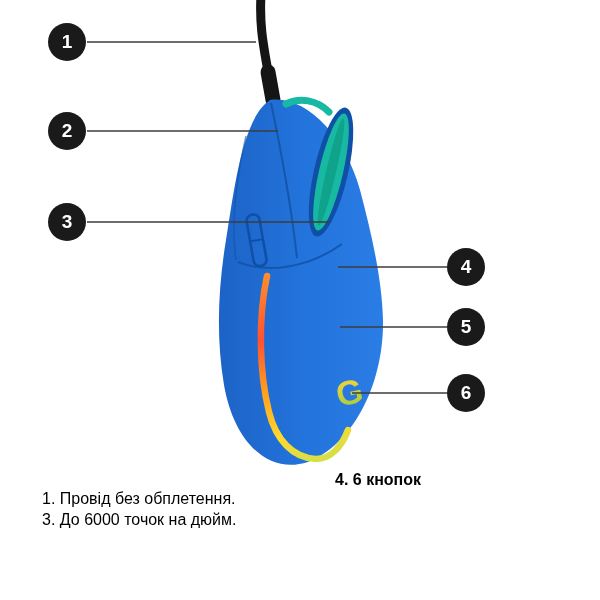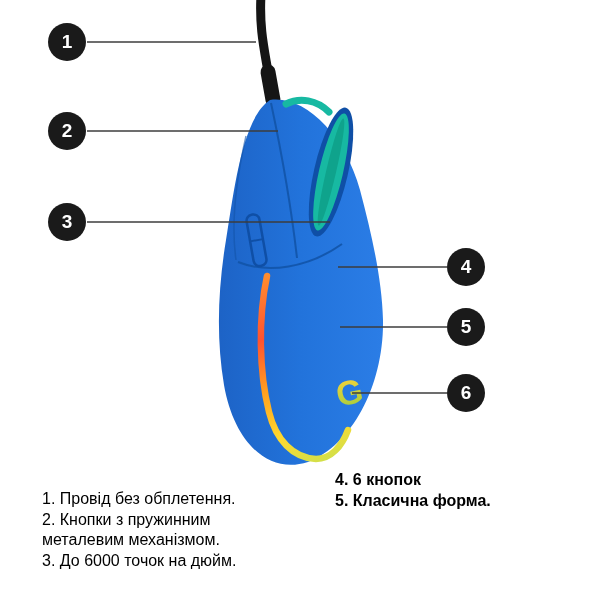--- a/index.html
+++ b/index.html
@@ -96,19 +96,17 @@
 
 <div class="callout" style="left:48px;  top:23px;">1</div>
 <div class="callout" style="left:48px;  top:112px;">2</div>
 <div class="callout" style="left:48px;  top:203px;">3</div>
 <div class="callout" style="left:447px; top:248px;">4</div>
 <div class="callout" style="left:447px; top:308px;">5</div>
 <div class="callout" style="left:447px; top:374px;">6</div>
 
 <div class="legend-col" style="left:42px; top:489px; width:252px;">
   <p class="legend-item">1. Провід без обплетення.</p>
-  <p class="legend-item">2. Кнопки з пружинним металевим механізмом.</p>
   <p class="legend-item">3. До 6000 точок на дюйм.</p>
 </div>
 <div class="legend-col" style="left:335px; top:470px; width:245px;font-weight:bold;">
   <p class="legend-item">4. 6 кнопок</p>
-  <p class="legend-item">5. Класична форма.</p>
 </div>
 
 </body></html>

